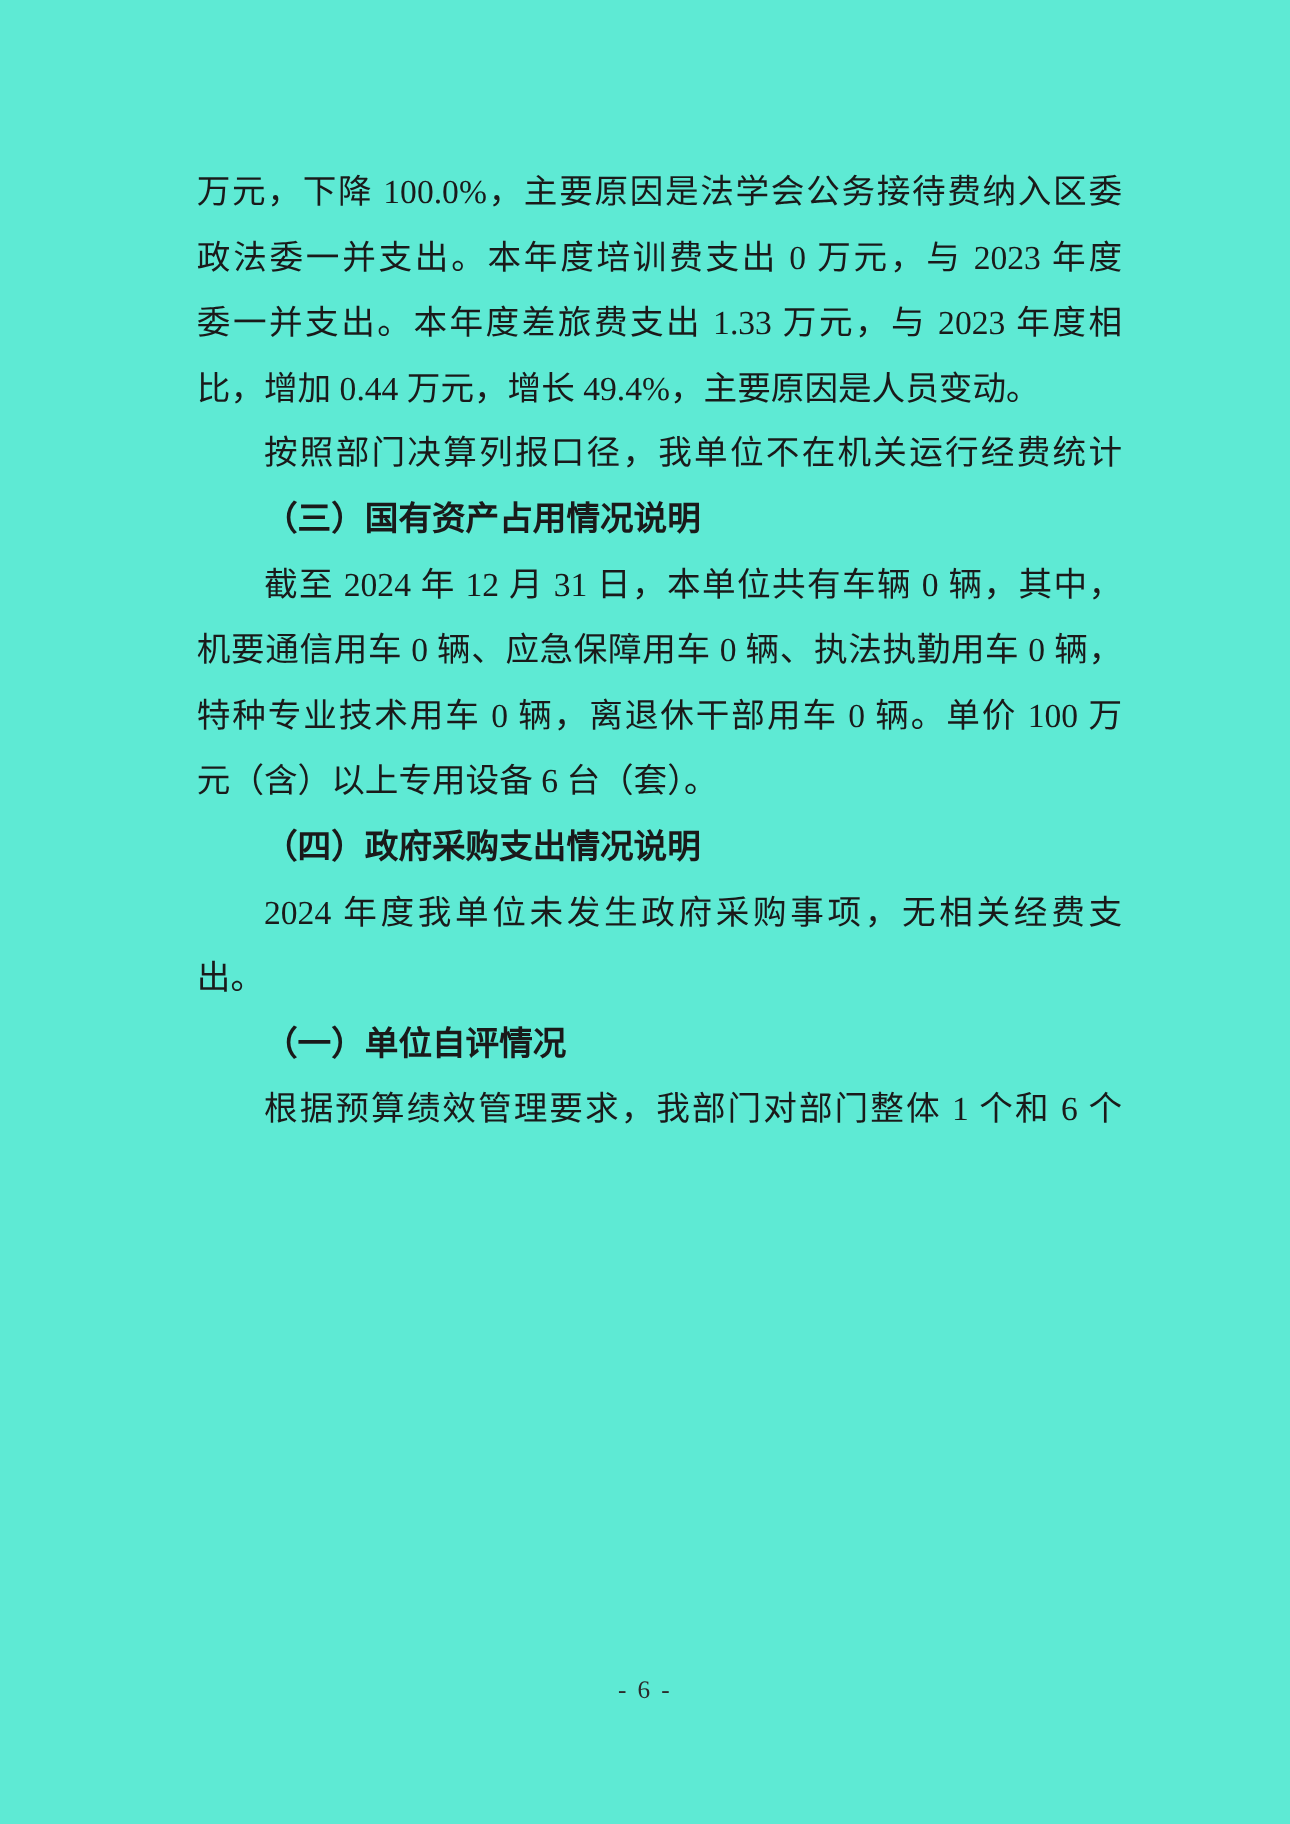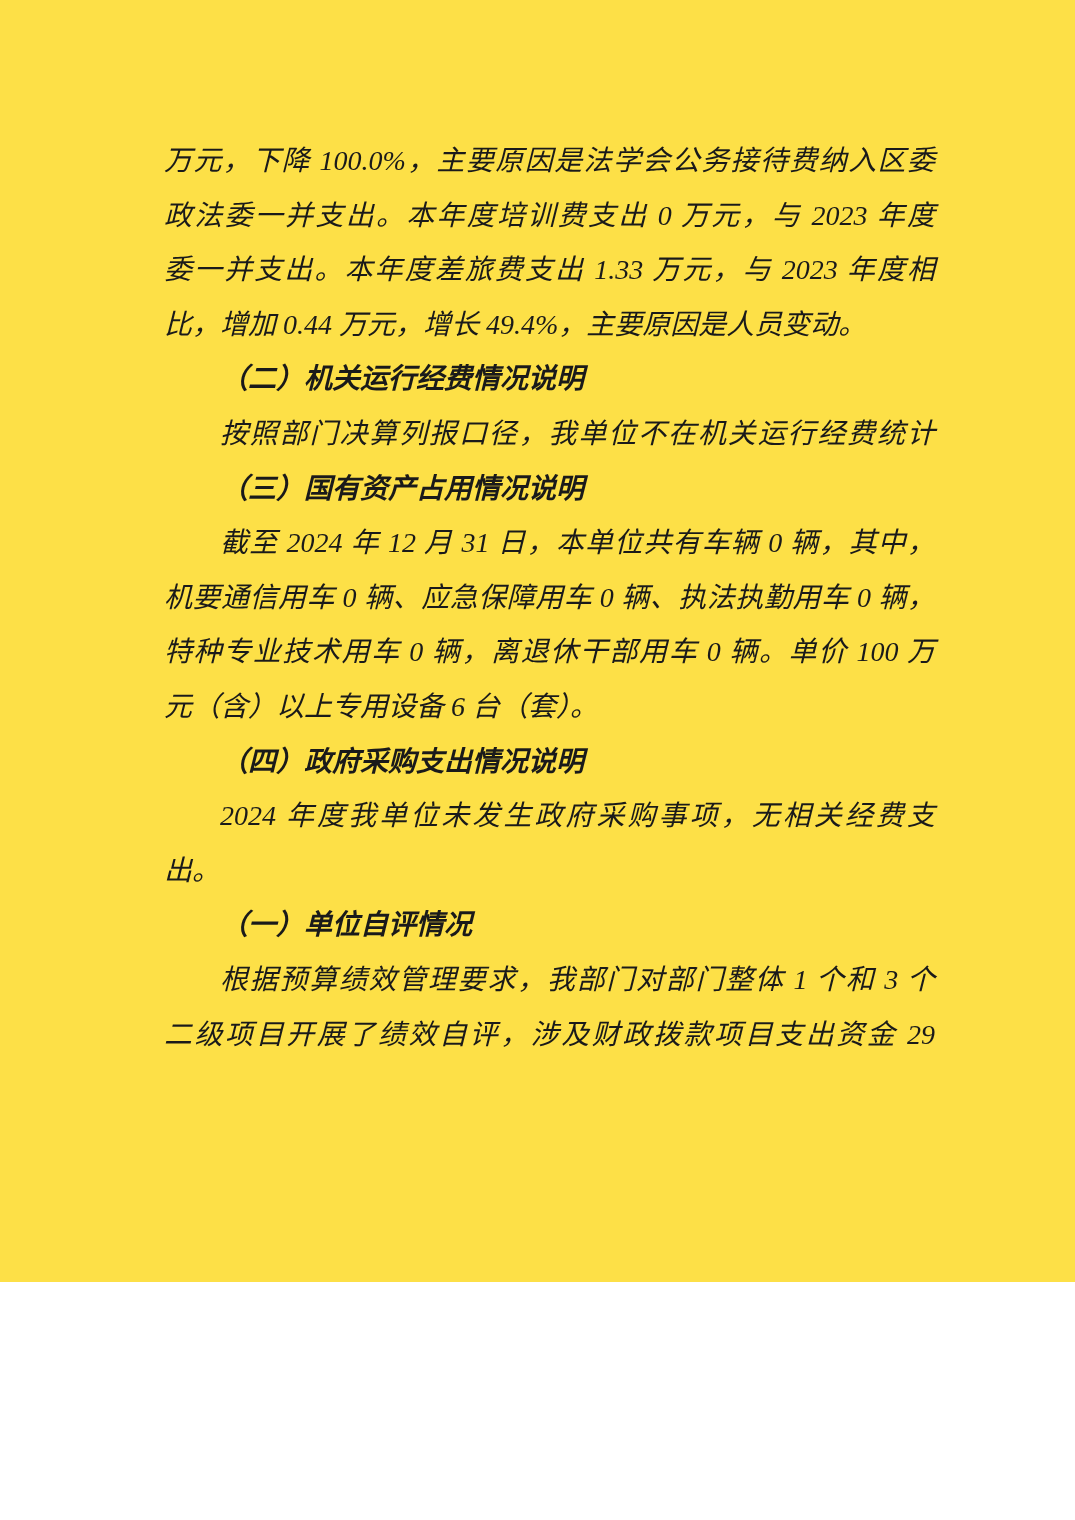--- a/index.html
+++ b/index.html
@@ -1,24 +1,23 @@
 <!DOCTYPE html>
 <html lang="zh-CN"><head>
 <meta charset="utf-8">
 <style>
   html, body { margin: 0; padding: 0; background: #ffffff; }
   .page {
     position: relative;
     width: 1075px;
-    height: 1282px;
-    background: #fde047;
+    height: 1520px;
+    background: #5eead4;
     overflow: hidden;
     font-family: "Liberation Serif", "DejaVu Serif", serif;
     color: #1a1a1a;
-    font-style: italic;
   }
   .content {
     position: absolute;
     left: 164px;
     top: 134px;
     width: 771px;
     font-size: 28px;
     line-height: 54.6px;
   }
   .ln {
@@ -46,28 +45,26 @@
 </style>
 </head>
 <body>
 
 <div class="page">
   <div class="content">
     <div class="ln full">万元，下降 100.0%，主要原因是法学会公务接待费纳入区委</div>
     <div class="ln full">政法委一并支出。本年度培训费支出 0 万元，与 2023 年度</div>
     <div class="ln full">委一并支出。本年度差旅费支出 1.33 万元，与 2023 年度相</div>
     <div class="ln">比，增加 0.44 万元，增长 49.4%，主要原因是人员变动。</div>
-    <div class="ln hk ind">（二）机关运行经费情况说明</div>
     <div class="ln full ind">按照部门决算列报口径，我单位不在机关运行经费统计</div>
     <div class="ln hk ind">（三）国有资产占用情况说明</div>
     <div class="ln full ind">截至 2024 年 12 月 31 日，本单位共有车辆 0 辆，其中，</div>
     <div class="ln full">机要通信用车 0 辆、应急保障用车 0 辆、执法执勤用车 0 辆，</div>
     <div class="ln full">特种专业技术用车 0 辆，离退休干部用车 0 辆。单价 100 万</div>
     <div class="ln">元（含）以上专用设备 6 台（套）。</div>
     <div class="ln hk ind">（四）政府采购支出情况说明</div>
     <div class="ln full ind">2024 年度我单位未发生政府采购事项，无相关经费支</div>
     <div class="ln">出。</div>
     <div class="ln hk ind">（一）单位自评情况</div>
-    <div class="ln full ind">根据预算绩效管理要求，我部门对部门整体 1 个和 3 个</div>
-    <div class="ln full">二级项目开展了绩效自评，涉及财政拨款项目支出资金 29</div>
+    <div class="ln full ind">根据预算绩效管理要求，我部门对部门整体 1 个和 6 个</div>
   </div>
   <div class="footer">- 6 -</div>
 </div>
 
 </body></html>

